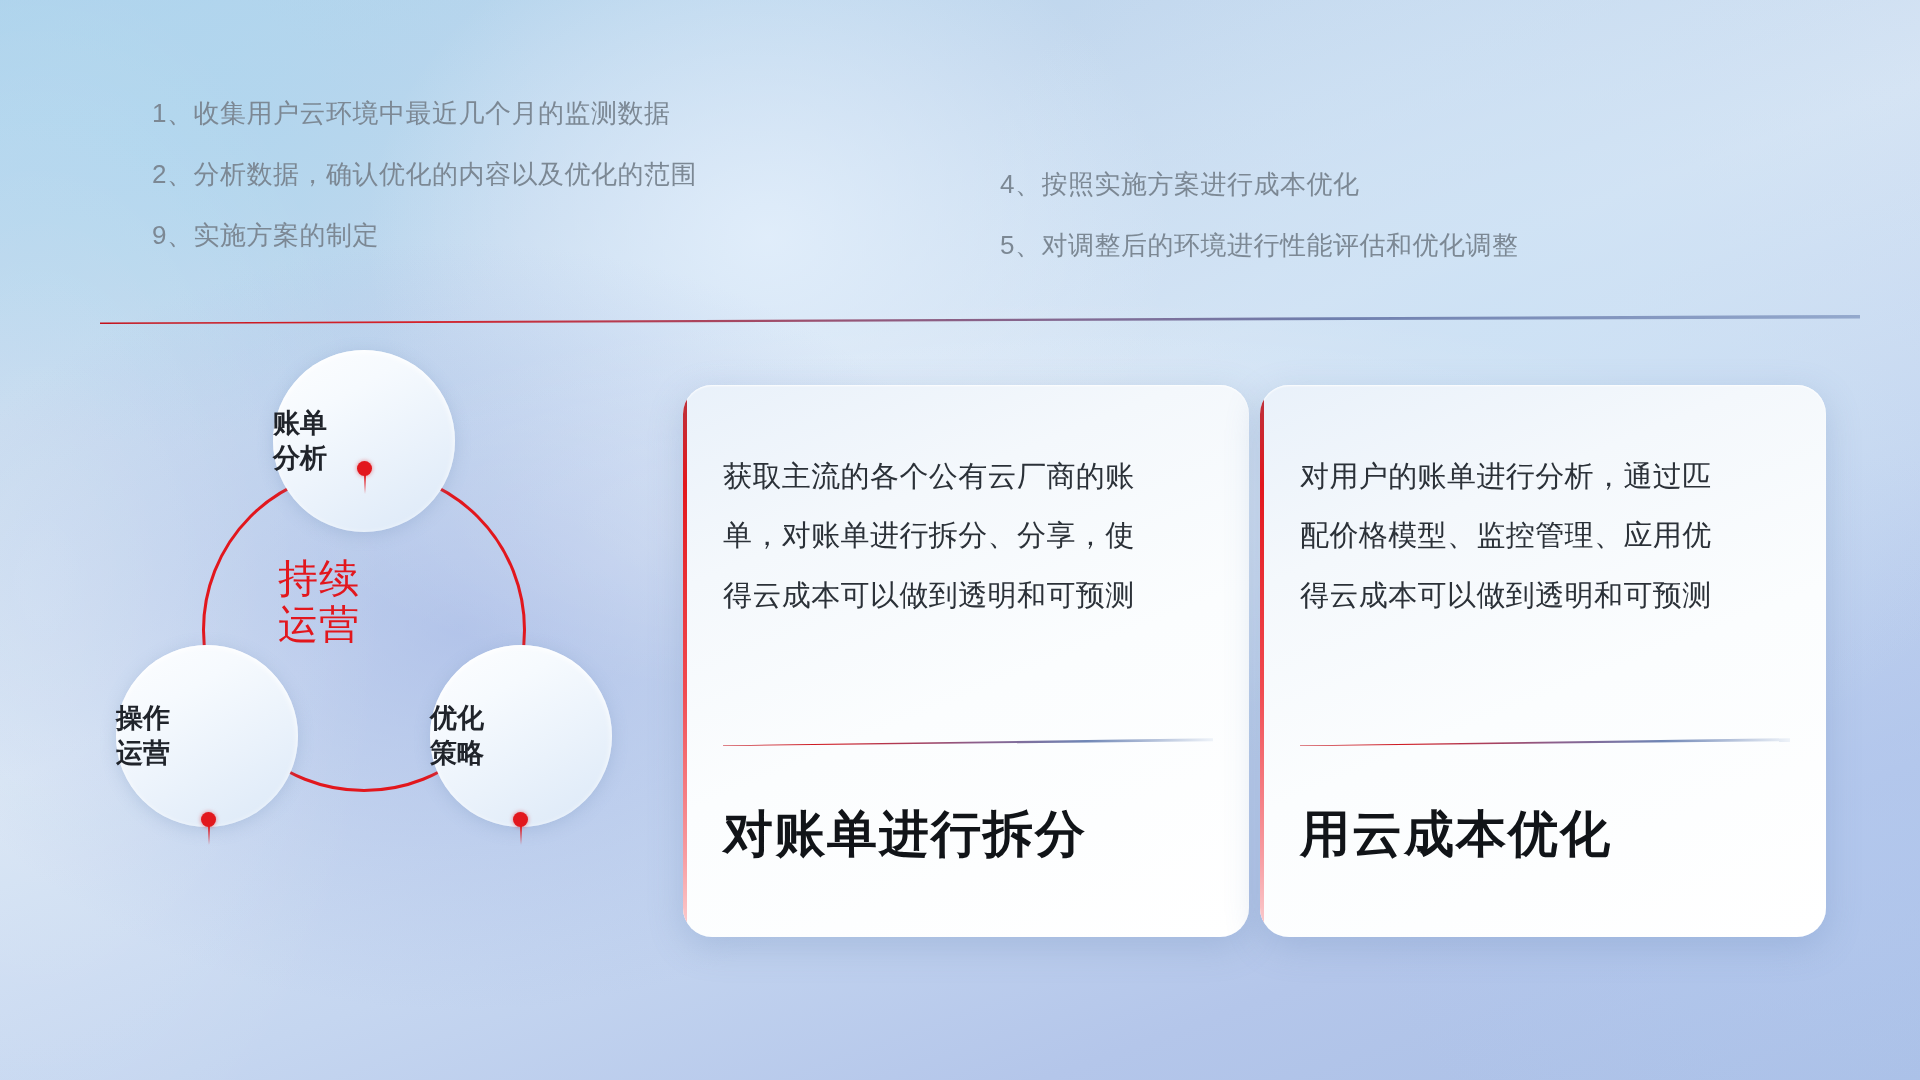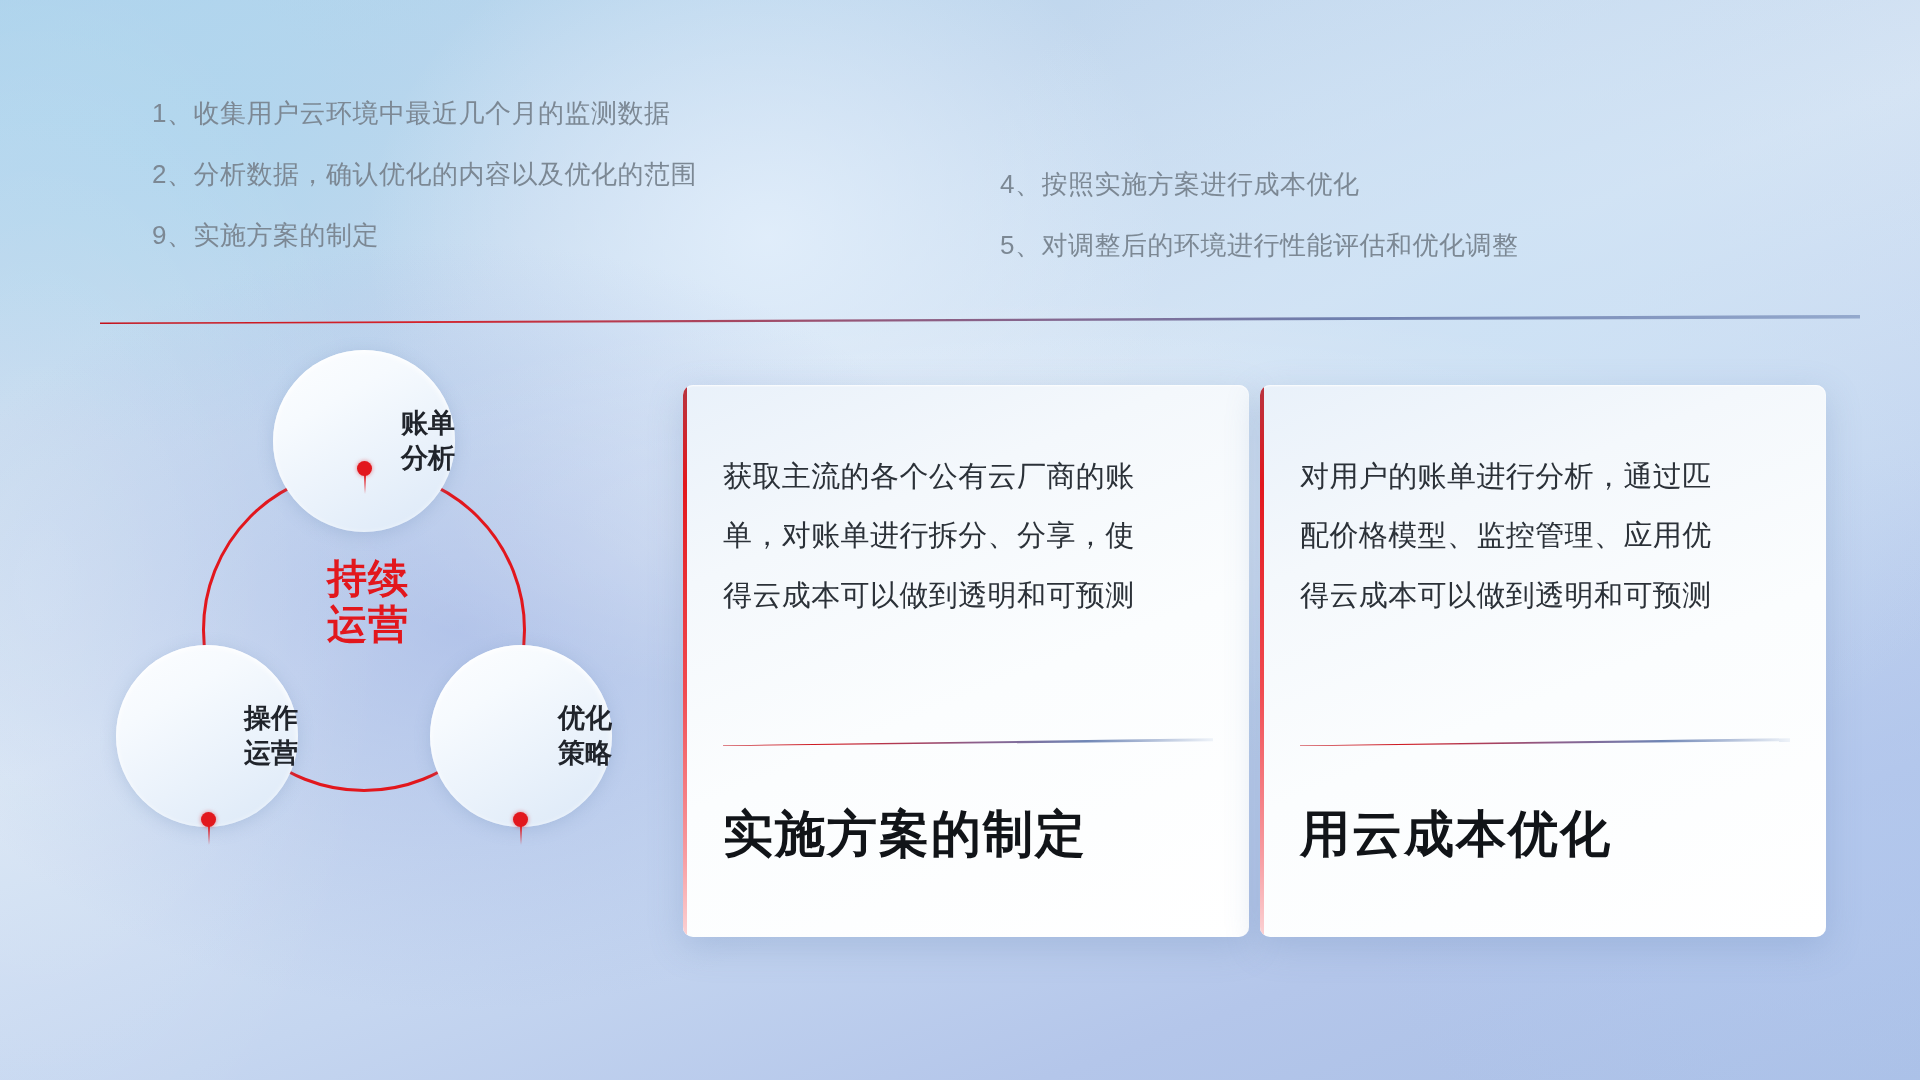--- a/index.html
+++ b/index.html
@@ -68,21 +68,21 @@
   }
   .bubble {
     position: absolute;
     border-radius: 50%;
     background:
       linear-gradient(150deg, #fdfeff 0%, #f6fafe 30%, #eaf2fb 62%, #dbe8f7 100%);
     box-shadow: 0 3px 16px rgba(120,150,190,0.30),
                 inset 0 2px 6px rgba(255,255,255,0.95);
     display: flex;
     align-items: center;
-    justify-content: flex-end;
+    justify-content: flex-start;
     text-align: center;
     color: #20242b;
     font-size: 27px;
     font-weight: bold;
     line-height: 1.30;
   }
   #bubble-top    { left: 173px; top: 0px;   width: 182px; height: 182px; }
   #bubble-left   { left: 16px;  top: 295px; width: 182px; height: 182px; }
   #bubble-right  { left: 330px; top: 295px; width: 182px; height: 182px; }
   .bubble span { display: block; }
@@ -95,24 +95,24 @@
     height: 324px;
     border-radius: 50%;
     border: 3px solid #e2171d;
     box-sizing: border-box;
   }
   #venn-center {
     position: absolute;
     left: 178px;
     top: 205px;
     width: 180px;
-    text-align: center;
+    text-align: left;
     color: #e2171d;
     font-size: 40px;
-    font-weight: bold;
+    font-weight: normal;
     line-height: 1.16;
     letter-spacing: 1px;
   }
   .venn-dot {
     position: absolute;
     width: 15px;
     height: 15px;
     border-radius: 50%;
     background: #e2171d;
     box-shadow: 0 0 4px rgba(226,23,29,0.55);
@@ -129,21 +129,21 @@
   #tail-top   { left: 264px; top: 124px; }
   #tail-left  { left: 108px; top: 475px; }
   #tail-right { left: 420px; top: 475px; }
 
   
   .card {
     position: absolute;
     top: 385px;
     width: 566px;
     height: 552px;
-    border-radius: 10px;
+    border-radius: 29px;
     background: linear-gradient(158deg, #e9f1fa 0%, #f4f8fc 26%, #fbfdfe 55%, #ffffff 100%);
     box-shadow: 0 10px 34px rgba(108,140,185,0.30),
                 inset 0 1px 2px rgba(255,255,255,0.9);
     overflow: hidden;
   }
   #card-1 { left: 683px; }
   #card-2 { left: 1260px; }
   .card-edge {
     position: absolute;
     left: 0; top: 0; bottom: 0;
@@ -259,21 +259,21 @@
       <linearGradient id="cardDivGrad1" x1="0" y1="0" x2="1" y2="0">
         <stop offset="0%" stop-color="#c4111b"></stop>
         <stop offset="22%" stop-color="#cf1c24"></stop>
         <stop offset="52%" stop-color="#8b5f8c"></stop>
         <stop offset="74%" stop-color="#6f86b5"></stop>
         <stop offset="100%" stop-color="#eef3f9"></stop>
       </linearGradient>
     </defs>
     <path d="M0,8.4 L490,1.2 L490,4.2 L0,9 Z" fill="url(#cardDivGrad1)"></path>
   </svg>
-  <div class="card-title">实施方案的制定</div>
+  <div class="card-title">对账单进行拆分</div>
 </div>
 
 <div id="card-2" class="card">
   <div class="card-edge"></div>
   <div class="card-body">
     <div>对用户的账单进行分析，通过匹</div>
     <div>配价格模型、监控管理、应用优</div>
     <div>得云成本可以做到透明和可预测</div>
   </div>
   <svg class="card-rule" viewBox="0 0 490 9" preserveAspectRatio="none">

